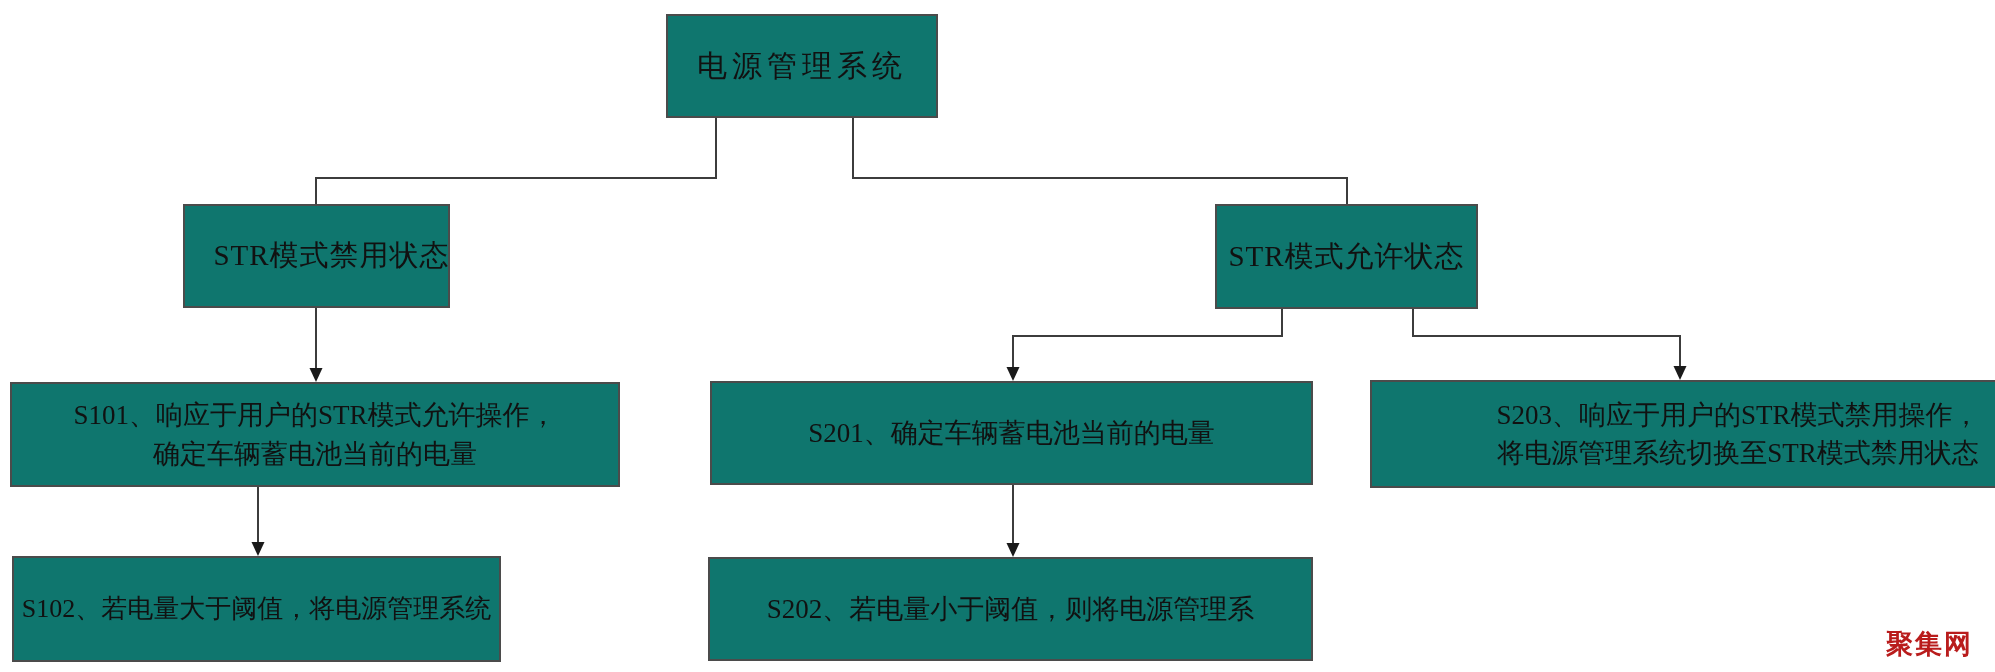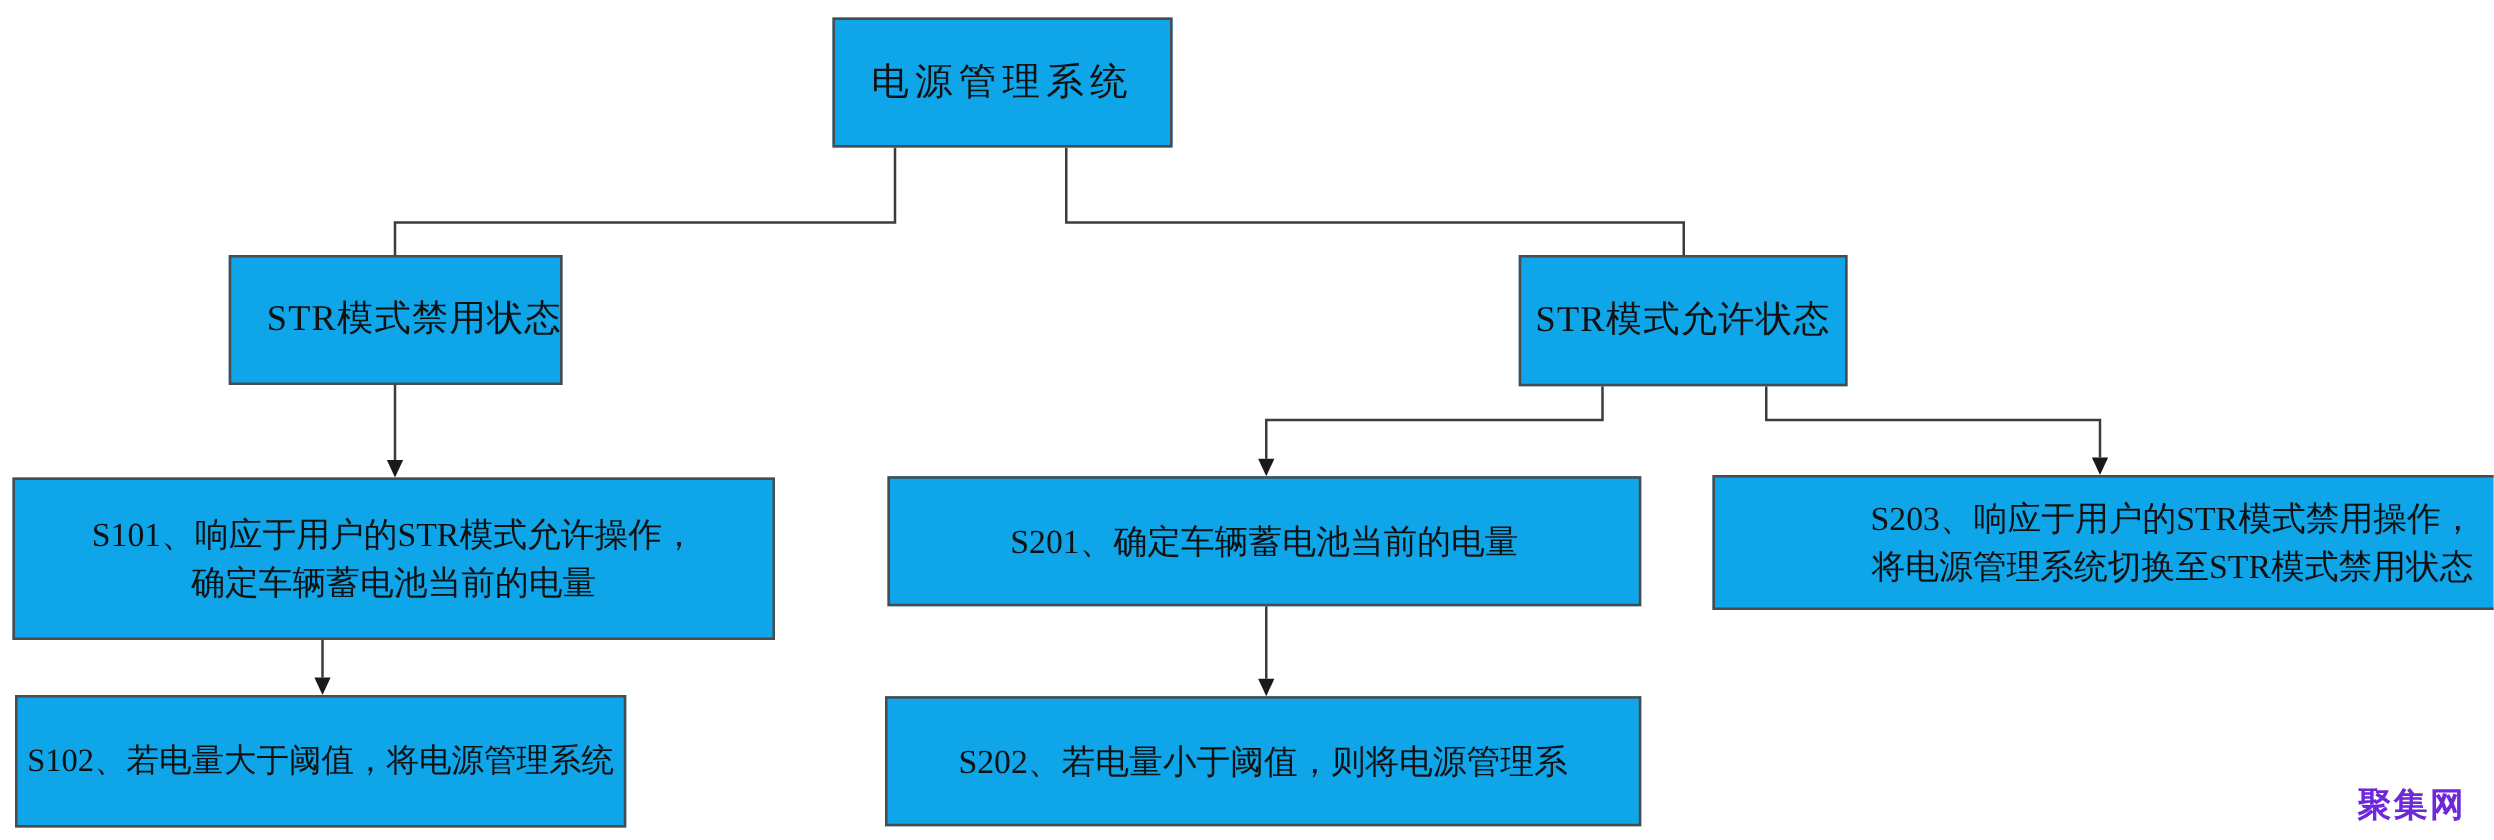--- a/index.html
+++ b/index.html
@@ -9,35 +9,35 @@
     height:672px;
     background:#ffffff;
     font-family:"Liberation Serif","DejaVu Serif",serif;
     color:#111111;
     overflow:hidden;
   }
   .node{
     position:absolute;
     box-sizing:border-box;
     border:2px solid #4b4b4b;
-    background:#0ea5e9;
+    background:#0f766e;
     display:flex;
     flex-direction:column;
     align-items:center;
     justify-content:center;
     text-align:left;
     font-size:27px;
     line-height:1.42;
     white-space:nowrap;
   }
   .node span{display:block;}
   #n-root    {left:666px;  top:14px;  width:272px; height:104px; font-size:30px; letter-spacing:5px;}
   #n-disabled{left:183px;  top:204px; width:267px; height:104px; font-size:29px; letter-spacing:1px;padding-left:30px;}
   #n-allowed {left:1215px; top:204px; width:263px; height:105px; font-size:29px; letter-spacing:1px;}
-  #n-s101    {left:10px;   top:382px; width:610px; height:130px;}
+  #n-s101    {left:10px;   top:382px; width:610px; height:105px;}
   #n-s102    {left:12px;   top:556px; width:489px; height:106px; font-size:26px;}
   #n-s201    {left:710px;  top:381px; width:603px; height:104px;}
   #n-s202    {left:708px;  top:557px; width:605px; height:104px;}
   #n-s203    {left:1370px; top:380px; width:736px; height:108px;}
   svg.connectors{
     position:absolute;
     left:0; top:0;
     width:1995px; height:672px;
     pointer-events:none;
   }
@@ -113,15 +113,15 @@
 
   <div class="node" id="n-s202">
     <span>S202、若电量小于阈值，则将电源管理系</span>
   </div>
 
   <div class="node" id="n-s203">
     <span>S203、响应于用户的STR模式禁用操作，</span>
     <span>将电源管理系统切换至STR模式禁用状态</span>
   </div>
 
-  <div class="watermark" style="color: #6d28d9; margin-left: 12px;">聚集网</div>
+  <div class="watermark" style="color: #b91c1c; margin-left: 12px;">聚集网</div>
 
 </div>
 
 </body></html>

